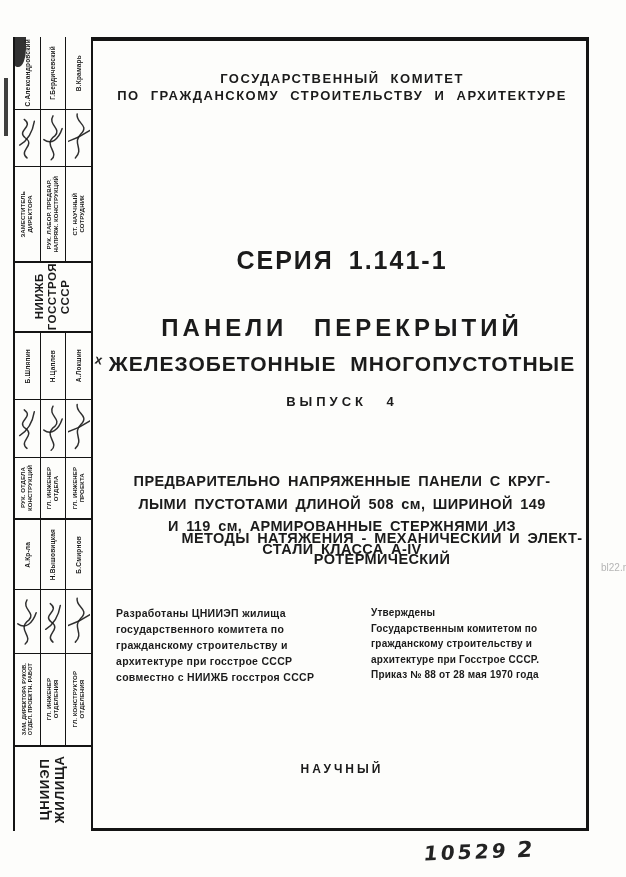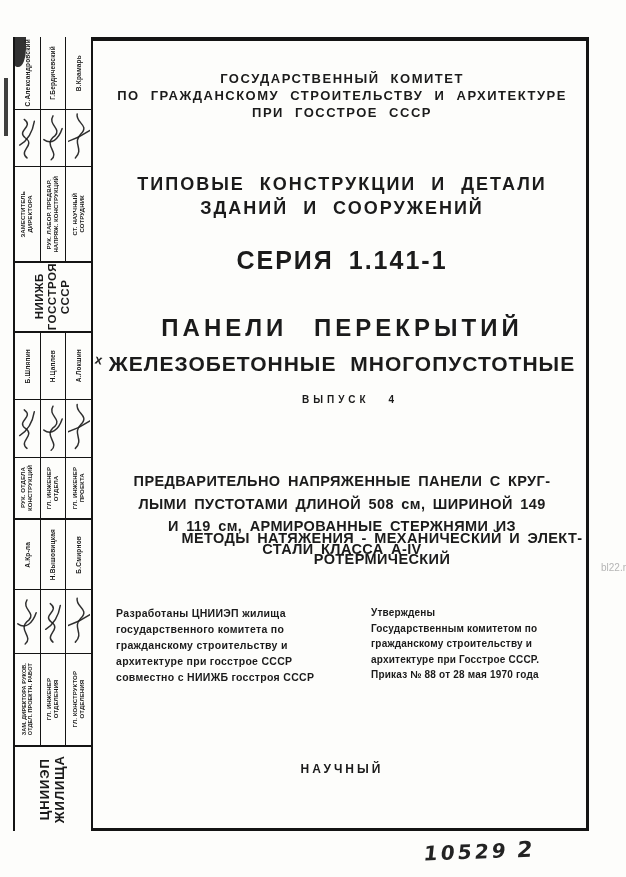--- a/index.html
+++ b/index.html
@@ -33,21 +33,21 @@
   .sig-svg{width:22px;height:92%;}
   .sig-svg path{fill:none;stroke:#1d1d1d;stroke-width:1.6;stroke-linecap:round;opacity:.92;}
 
   
   .ctr{left:93px;width:498px;text-align:center;font-weight:bold;}
   .header-blk{top:70px;font-size:13px;line-height:17px;letter-spacing:1.5px;word-spacing:6px;}
   .doctype{top:172px;font-size:18px;line-height:24px;letter-spacing:2px;word-spacing:8px;}
   .series{top:246px;font-size:25px;letter-spacing:2px;word-spacing:6px;}
   .title1{top:314px;font-size:24px;letter-spacing:4px;word-spacing:16px;}
   .title2{top:352px;font-size:21px;letter-spacing:1px;word-spacing:7px;text-align:center;}
-  .issue{top:394px;font-size:10px;letter-spacing:4px;word-spacing:12px;margin-left:8px;}
+  .issue{top:394px;font-size:13px;letter-spacing:4px;word-spacing:12px;}
   .spec{top:430px;font-size:14.5px;line-height:22.5px;letter-spacing:.4px;word-spacing:3px;margin-top:40px;}
   .methods{top:528px;font-size:14.5px;line-height:21px;letter-spacing:.4px;word-spacing:3px;margin-left:40px;}
   .devcol{left:116px;top:605px;width:245px;text-align:left;font-weight:bold;
           font-size:10.5px;line-height:16px;letter-spacing:.3px;}
   .appcol{left:371px;top:605px;width:220px;text-align:left;font-weight:bold;
           font-size:10px;line-height:15.5px;letter-spacing:.2px;}
   .institute{top:710px;font-size:16.5px;letter-spacing:1px;word-spacing:5px;}
   .city{top:762px;font-size:12px;letter-spacing:3px;}
 
   
@@ -222,25 +222,22 @@
 
     <div class="org2" style="flex:1;border-bottom:none;">
       <span class="vtext">ЦНИИЭП
 ЖИЛИЩА</span>
     </div>
   </div>
 
   <div class="abs ctr header-blk">
     <div>ГОСУДАРСТВЕННЫЙ КОМИТЕТ</div>
     <div>ПО ГРАЖДАНСКОМУ СТРОИТЕЛЬСТВУ И АРХИТЕКТУРЕ</div>
-    <div>ПРИ ГОССТРОЕ СССР</div>
   </div>
 
-  <div class="abs ctr doctype ml">ТИПОВЫЕ КОНСТРУКЦИИ И ДЕТАЛИ
-ЗДАНИЙ И СООРУЖЕНИЙ</div>
   <div class="abs ctr series">СЕРИЯ 1.141-1</div>
   <div class="abs ctr title1">ПАНЕЛИ ПЕРЕКРЫТИЙ</div>
   <div class="abs ctr title2">ЖЕЛЕЗОБЕТОННЫЕ МНОГОПУСТОТНЫЕ</div>
   <div class="abs ctr issue">ВЫПУСК 4</div>
   <div class="abs ctr spec ml">ПРЕДВАРИТЕЛЬНО НАПРЯЖЕННЫЕ ПАНЕЛИ С КРУГ-
 ЛЫМИ ПУСТОТАМИ ДЛИНОЙ 508 см, ШИРИНОЙ 149
 И 119 см, АРМИРОВАННЫЕ СТЕРЖНЯМИ ИЗ
 СТАЛИ КЛАССА А-IV</div>
   <div class="abs ctr methods ml">МЕТОДЫ НАТЯЖЕНИЯ - МЕХАНИЧЕСКИЙ И ЭЛЕКТ-
 РОТЕРМИЧЕСКИЙ</div>

